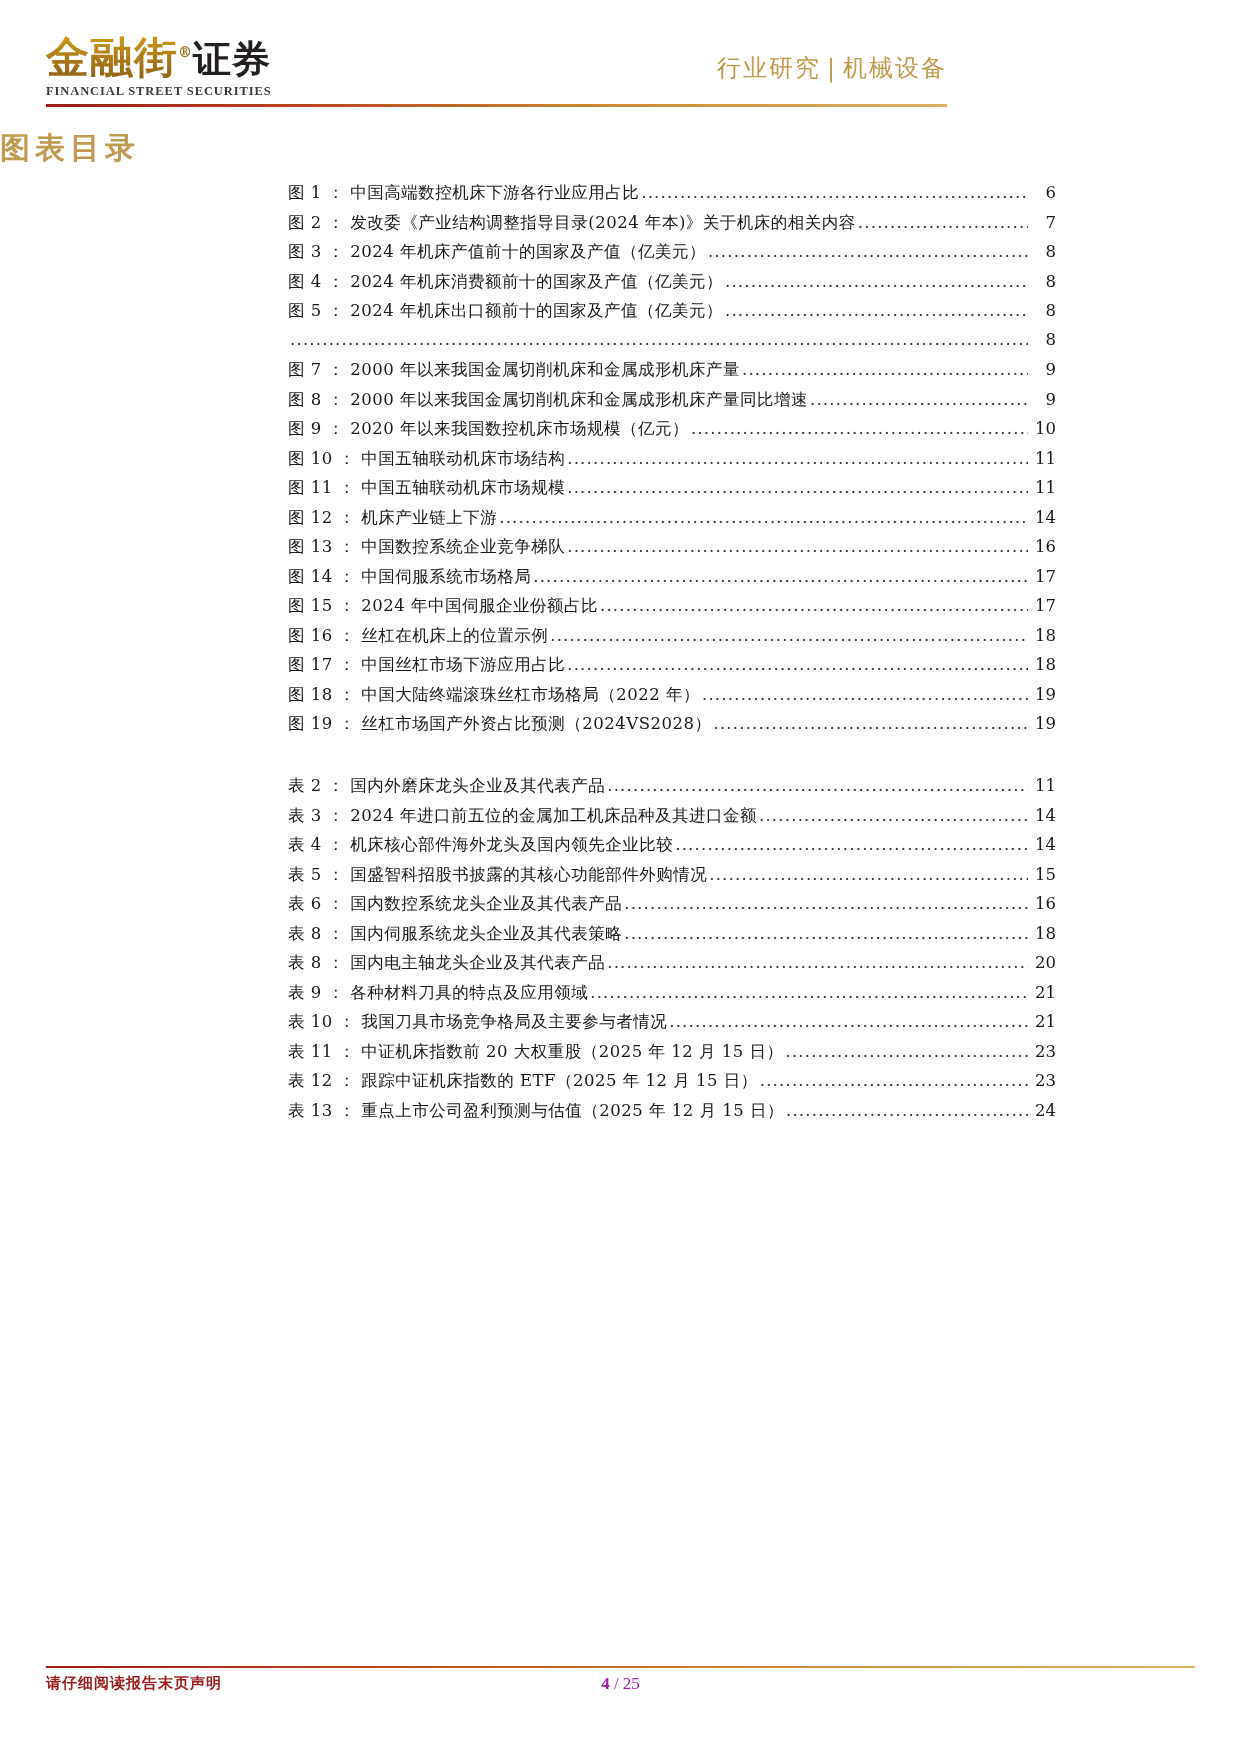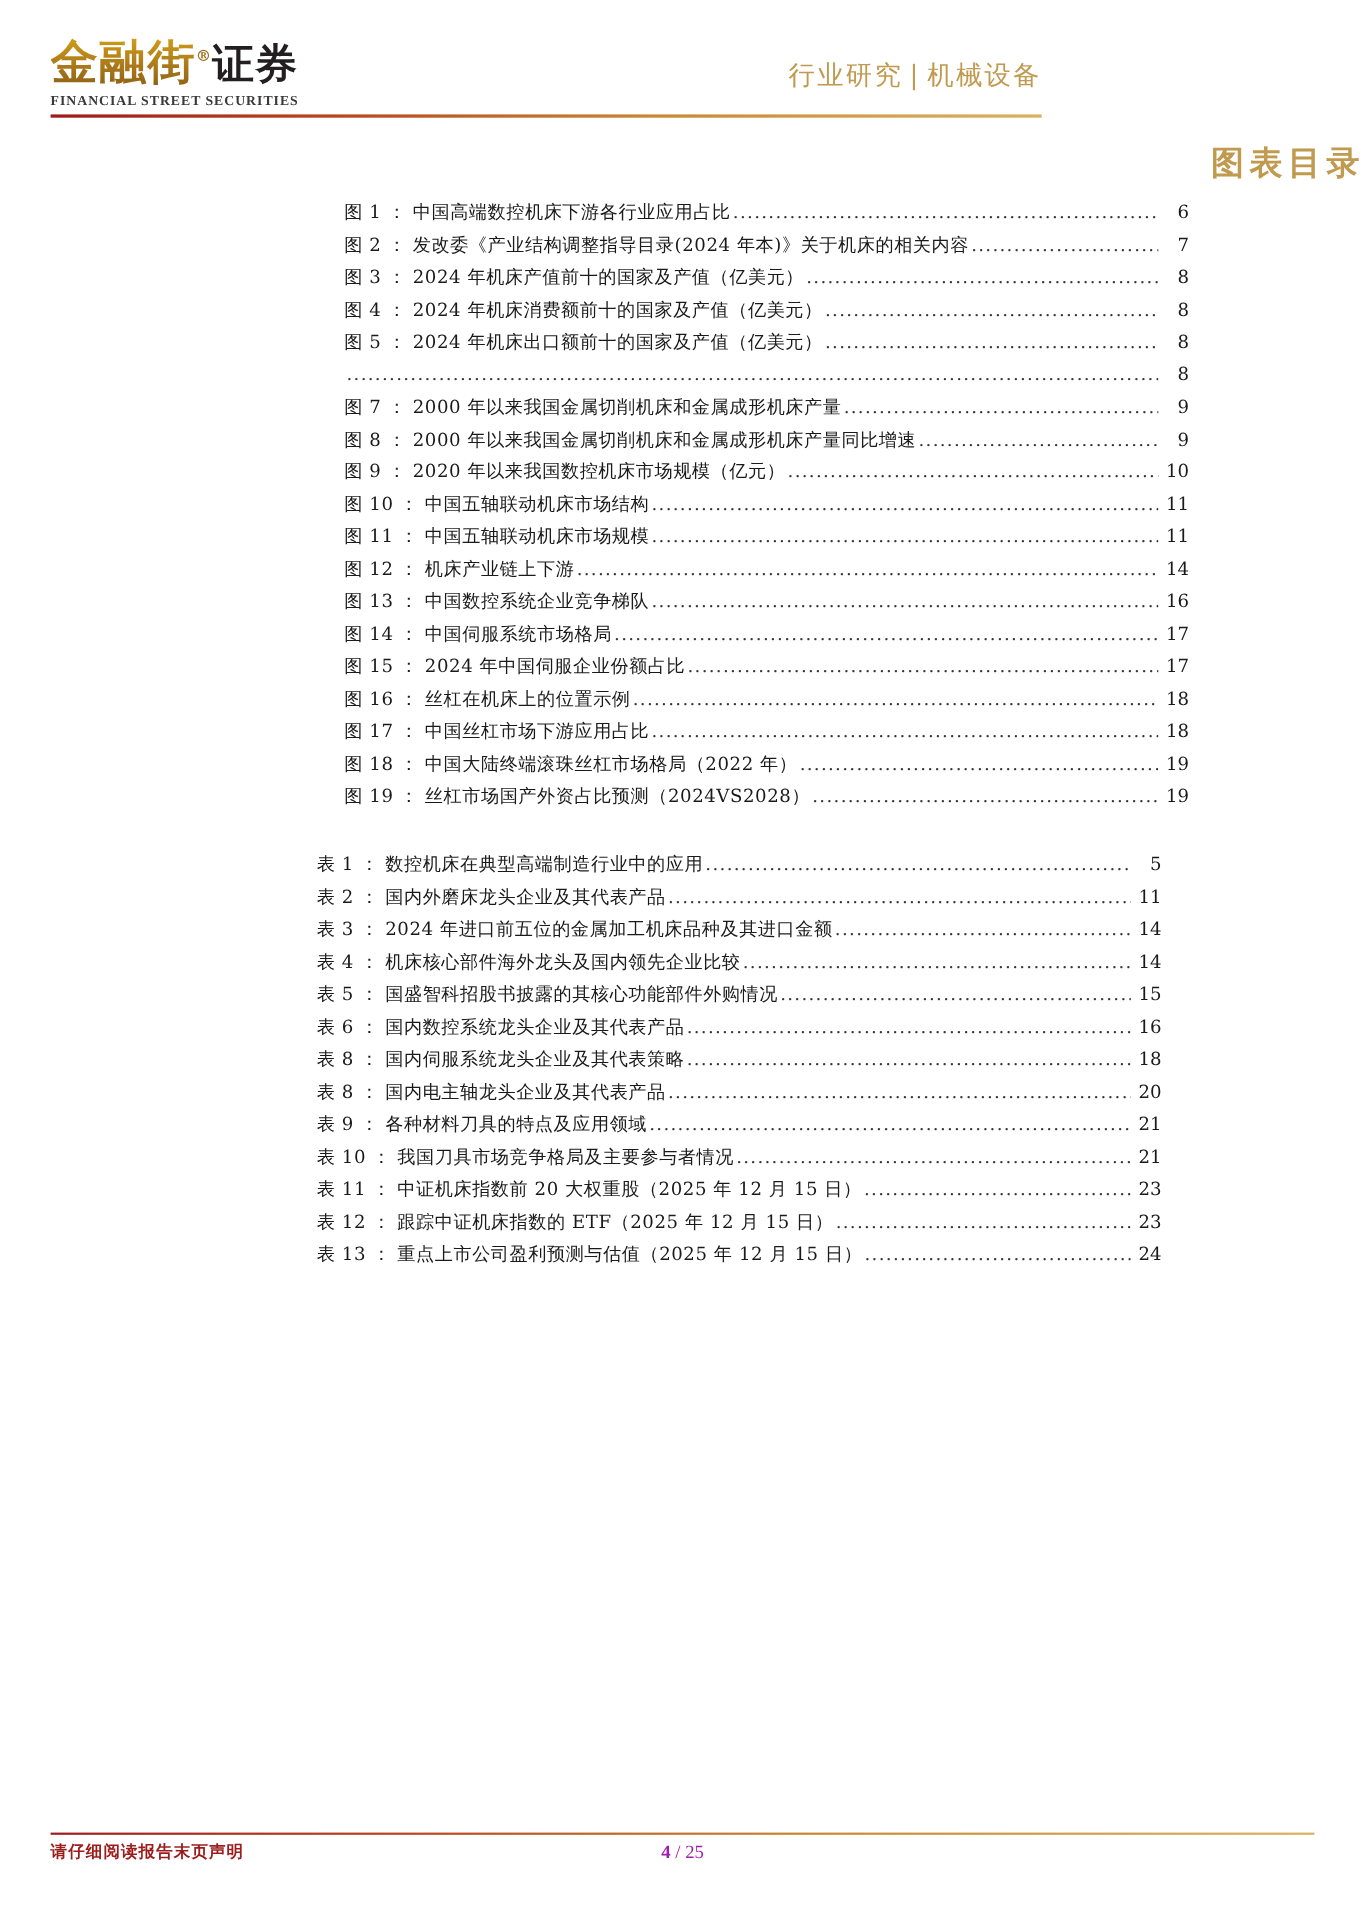--- a/index.html
+++ b/index.html
@@ -93,35 +93,35 @@
     height: 3px;
     background: linear-gradient(90deg, #9e1b1b 0%, #b8441f 28%, #c98a33 62%, #d9b262 100%);
   }
 
   
   .toc-title {
     position: absolute;
     top: 128px;
     left: 0;
     width: 1241px;
-    text-align: right;
+    text-align: left;
     font-family: "DejaVu Serif", "Liberation Serif", serif;
     font-size: 30px;
     font-weight: bold;
     color: #c09a4f;
     letter-spacing: 5px;
   }
 
   
   .toc-list {
     position: absolute;
     left: 288px;
     width: 768px;
   }
-  #figure-list { top: 182px; margin-left: 25px; }
+  #figure-list { top: 182px; }
   #table-list  { top: 775px; }
 
   .toc-row {
     display: flex;
     align-items: baseline;
     height: 29.5px;
     font-family: "DejaVu Serif", "Liberation Serif", serif;
     font-size: 16.5px;
     color: #1a1a1a;
     white-space: nowrap;
@@ -302,25 +302,20 @@
       </div>
       <div class="toc-row">
         <span class="toc-label">图 19 ： 丝杠市场国产外资占比预测（2024VS2028）</span>
         <span class="toc-dots"></span>
         <span class="toc-page">19</span>
       </div>
     </div>
 
   <div class="toc-list" id="table-list">
       <div class="toc-row">
-        <span class="toc-label">表 1 ： 数控机床在典型高端制造行业中的应用</span>
-        <span class="toc-dots"></span>
-        <span class="toc-page">5</span>
-      </div>
-      <div class="toc-row">
         <span class="toc-label">表 2 ： 国内外磨床龙头企业及其代表产品</span>
         <span class="toc-dots"></span>
         <span class="toc-page">11</span>
       </div>
       <div class="toc-row">
         <span class="toc-label">表 3 ： 2024 年进口前五位的金属加工机床品种及其进口金额</span>
         <span class="toc-dots"></span>
         <span class="toc-page">14</span>
       </div>
       <div class="toc-row">

